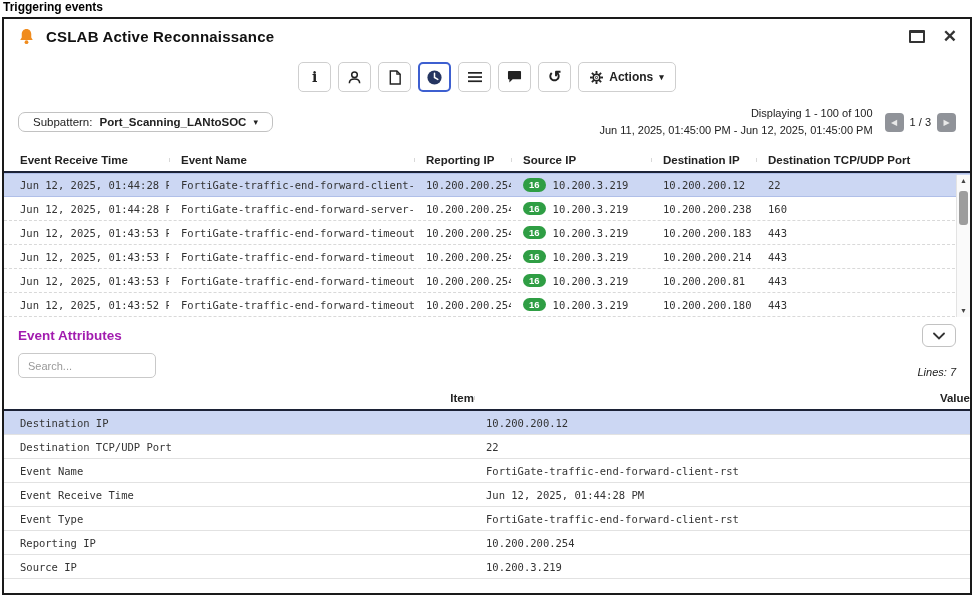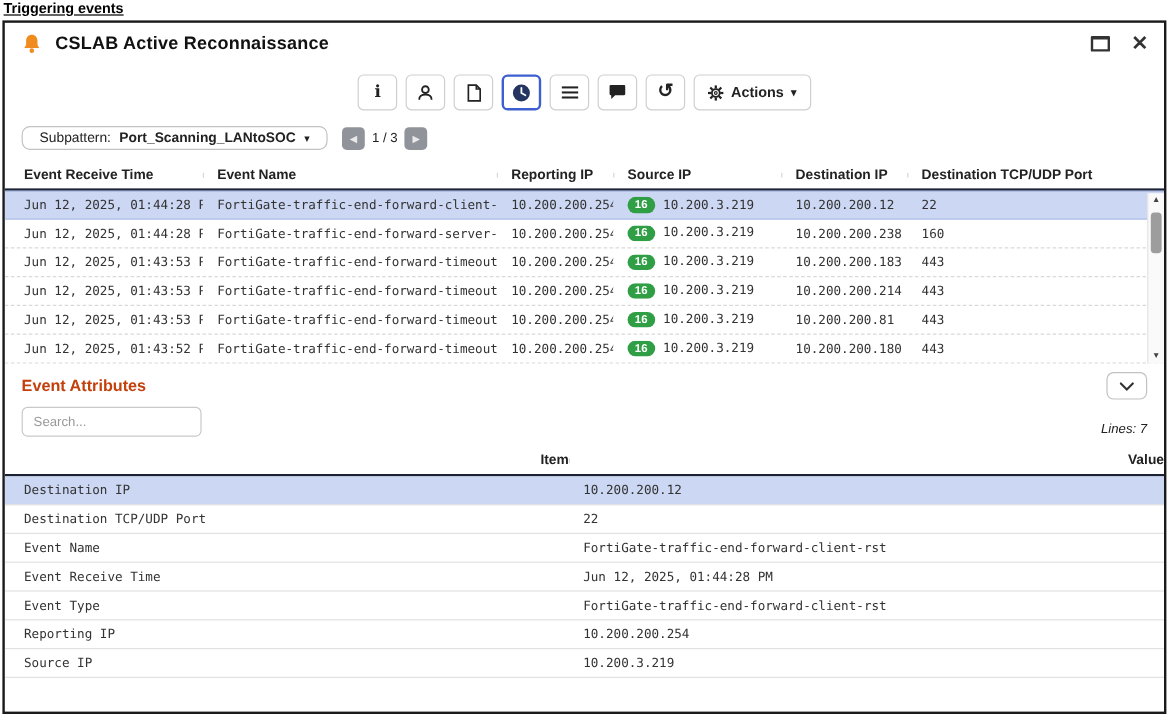--- a/index.html
+++ b/index.html
@@ -1,19 +1,19 @@
 <!DOCTYPE html>
 <html><head>
 <meta charset="utf-8">
 <style>
   * { box-sizing: border-box; margin: 0; padding: 0; }
   html,body { width: 974px; height: 597px; background:#fff; overflow:hidden; }
   body { font-family: "Liberation Sans", sans-serif; position: relative; color:#222; }
 
-  .page-label { position:absolute; top:0; left:3px; font-size:12px; font-weight:bold; color:#000;text-decoration:underline; }
+  .page-label { position:absolute; top:0; left:3px; font-size:12px; font-weight:bold; color:#000; }
 
   .panel { position:absolute; top:17px; left:2px; right:2px; bottom:2px;
            border:2px solid #1a1a1a; background:#fff; display:flex; flex-direction:column; overflow:hidden; }
 
   
   .titlebar { display:flex; align-items:center; height:34px; padding:0 13px; flex:0 0 auto; }
   .bell { width:19px; height:19px; flex:0 0 auto; }
   .win-title { margin-left:10px; font-size:15px; font-weight:bold; color:#111; letter-spacing:.2px; }
   .win-controls { margin-left:auto; display:flex; align-items:center; gap:18px; }
   .max-btn { width:16px; height:13px; border:2px solid #333; border-top-width:3px; border-radius:1px; cursor:pointer; }
@@ -60,25 +60,25 @@
 
   .vscroll { position:absolute; right:0; top:27px; bottom:0; width:14px; background:#fafafa;
              border-left:1px solid #e3e3e3; display:flex; flex-direction:column; align-items:center; }
   .scroll-arrow { font-size:7px; color:#444; height:12px; line-height:12px; cursor:pointer; }
   .scroll-track { flex:1; width:100%; position:relative; }
   .scroll-thumb { position:absolute; top:4px; left:2px; right:2px; height:34px; background:#9d9d9d; border-radius:3px; cursor:grab; }
   .vscroll .bottom { margin-top:auto; }
 
   
   .attr-head { display:flex; align-items:center; padding:7px 14px 2px; flex:0 0 auto; }
-  .attr-title { font-size:13.5px; font-weight:bold; color:#c2410c; }
+  .attr-title { font-size:13.5px; font-weight:bold; color:#a21caf; }
   .collapse-btn { margin-left:auto; width:34px; height:23px; border:1px solid #c2c2c2; border-radius:6px; background:#fff;
                   display:flex; align-items:center; justify-content:center; cursor:pointer; }
   .attr-toolbar { display:flex; align-items:flex-end; padding:4px 14px 8px; flex:0 0 auto; }
-  .search-input { width:150px; height:25px; border:1px solid #c9c9c9; border-radius:5px; padding:0 9px;
+  .search-input { width:138px; height:25px; border:1px solid #c9c9c9; border-radius:5px; padding:0 9px;
                   font-size:11px; font-family:"Liberation Sans", sans-serif; color:#333; outline:none; }
   .search-input::placeholder { color:#999; }
   .lines { margin-left:auto; font-size:11px; font-style:italic; color:#222; }
 
   .grid2 { display:grid; grid-template-columns:470px 1fr; align-items:center; }
   .at-header { height:25px; font-size:11.5px; font-weight:bold; color:#222; border-bottom:2px solid #1c2236;text-align:right; }
   .at-row { height:24px; font-family:"DejaVu Sans Mono", monospace; font-size:10.5px; color:#333;
             border-bottom:1px solid #e2e2e2; cursor:pointer; }
   .at-row .cell { padding-left:12px; white-space:nowrap; overflow:hidden; }
   .at-row .cell:first-child { padding-left:16px; }
@@ -156,20 +156,24 @@
       <span class="caret">▾</span>
     </div>
   </div>
 
   <div class="filter-row">
     <div class="subpattern-btn">
       <span>Subpattern:</span>
       <span class="val">Port_Scanning_LANtoSOC</span>
       <span class="caret">▾</span>
     </div>
+    <div class="meta">
+      <div>Displaying 1 - 100 of 100</div>
+      <div>Jun 11, 2025, 01:45:00 PM - Jun 12, 2025, 01:45:00 PM</div>
+    </div>
     <div class="pager">
       <button class="pager-btn">◀</button>
       <span class="page-indicator">1 / 3</span>
       <button class="pager-btn">▶</button>
     </div>
   </div>
 
   <div class="events">
     <div class="grid6 ev-header">
       <div class="hcell">Event Receive Time</div>

